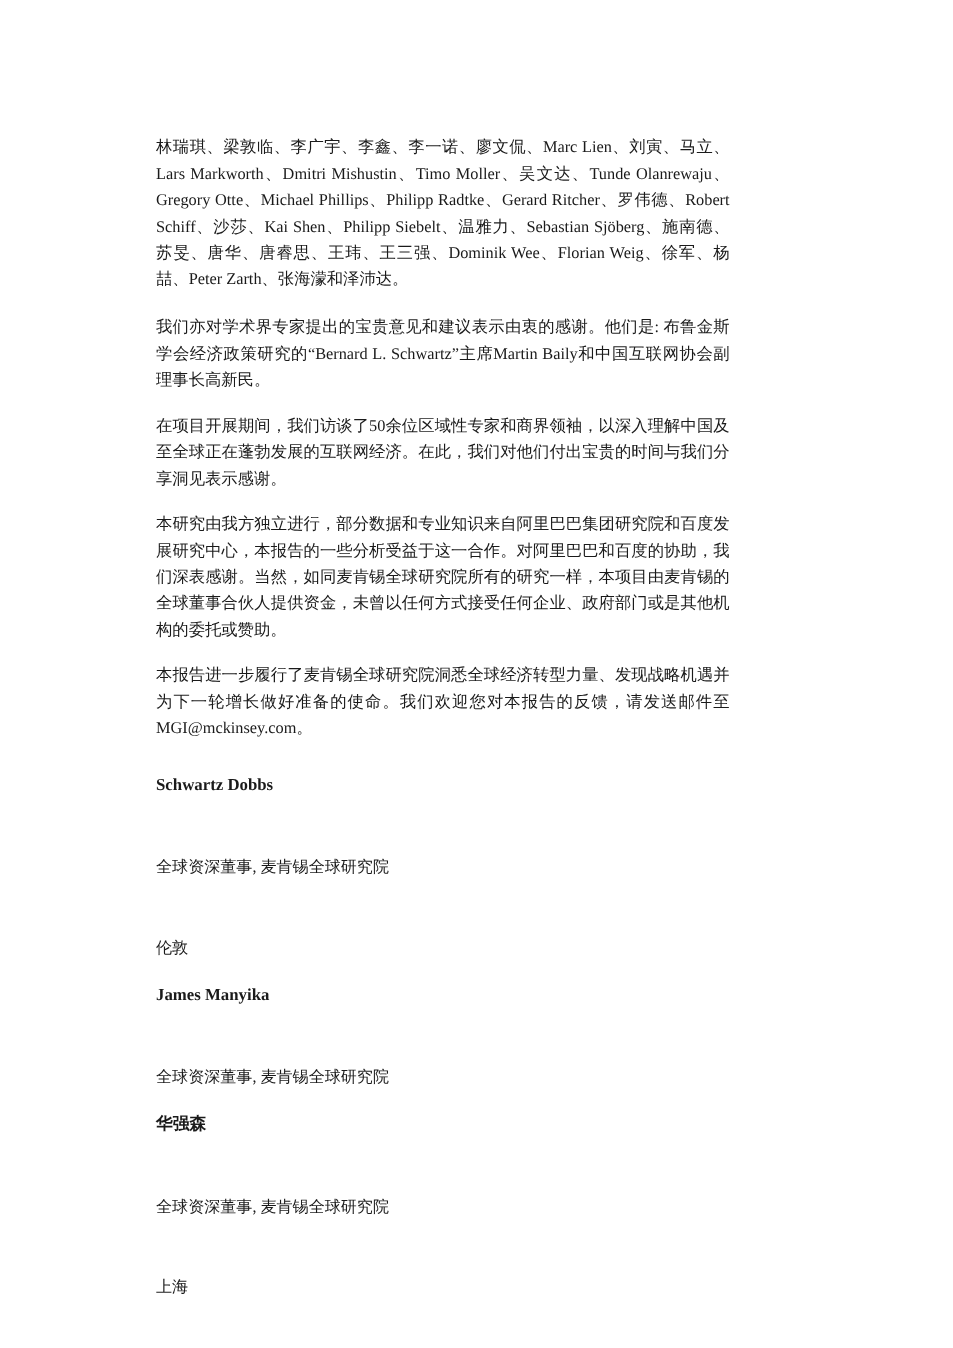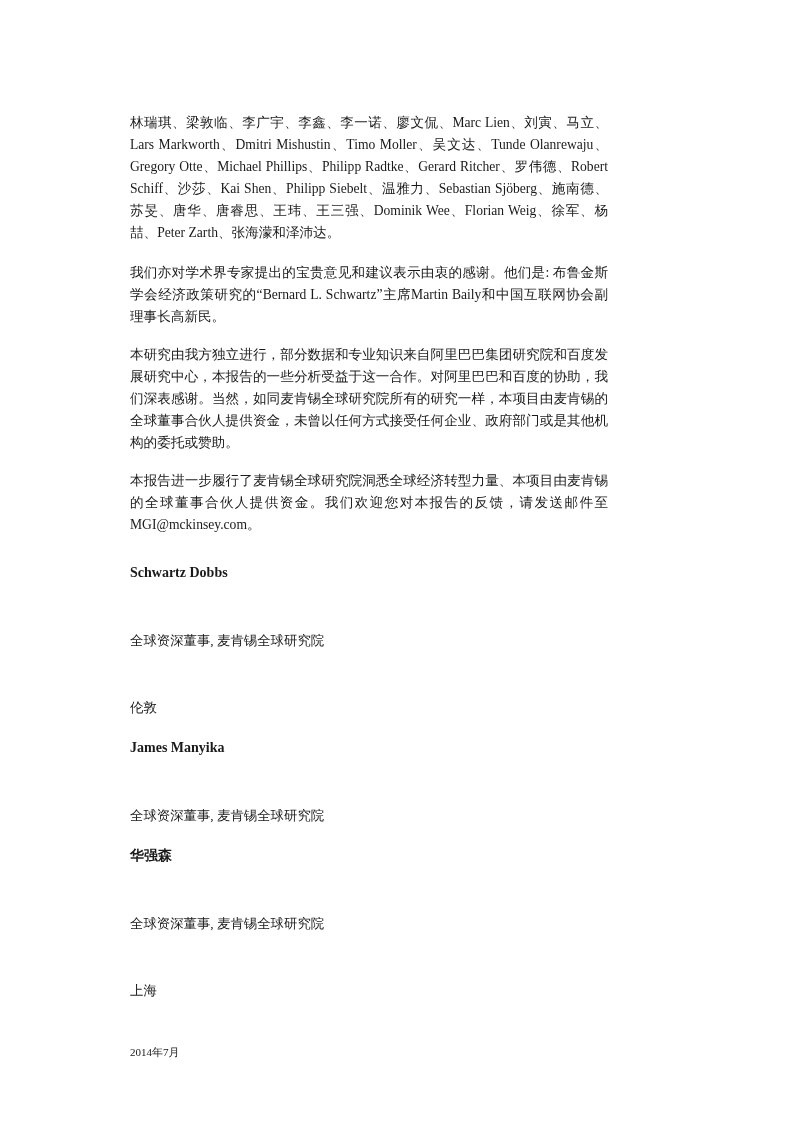--- a/index.html
+++ b/index.html
@@ -57,22 +57,23 @@
   }
 </style>
 </head>
 <body>
 
 <div class="page">
   <div class="content">
 
     <p class="para first">林瑞琪、梁敦临、李广宇、李鑫、李一诺、廖文侃、Marc  Lien、刘寅、马立、Lars  Markworth、Dmitri  Mishustin、Timo  Moller、吴文达、Tunde Olanrewaju、Gregory  Otte、Michael  Phillips、Philipp  Radtke、Gerard Ritcher、罗伟德、Robert Schiff、沙莎、Kai  Shen、Philipp Siebelt、温雅力、Sebastian  Sjöberg、施南德、苏旻、唐华、唐睿思、王玮、王三强、Dominik Wee、Florian Weig、徐军、杨喆、Peter Zarth、张海濛和泽沛达。</p>
     <p class="para">我们亦对学术界专家提出的宝贵意见和建议表示由衷的感谢。他们是: 布鲁金斯学会经济政策研究的“Bernard L. Schwartz”主席Martin Baily和中国互联网协会副理事长高新民。</p>
+    <p class="para">在项目开展期间，我们访谈了50余位区域性专家和商界领袖，以深入理解中国及至全球正在蓬勃发展的互联网经济。在此，我们对他们付出宝贵的时间与我们分享洞见表示感谢。</p>
     <p class="para">本研究由我方独立进行，部分数据和专业知识来自阿里巴巴集团研究院和百度发展研究中心，本报告的一些分析受益于这一合作。对阿里巴巴和百度的协助，我们深表感谢。当然，如同麦肯锡全球研究院所有的研究一样，本项目由麦肯锡的全球董事合伙人提供资金，未曾以任何方式接受任何企业、政府部门或是其他机构的委托或赞助。</p>
-    <p class="para">本报告进一步履行了麦肯锡全球研究院洞悉全球经济转型力量、本项目由麦肯锡的全球董事合伙人提供资金。我们欢迎您对本报告的反馈，请发送邮件至MGI@mckinsey.com。</p>
+    <p class="para">本报告进一步履行了麦肯锡全球研究院洞悉全球经济转型力量、发现战略机遇并为下一轮增长做好准备的使命。我们欢迎您对本报告的反馈，请发送邮件至MGI@mckinsey.com。</p>
 
     <div class="sig-block">
 
       <div class="sig-group">
         <div class="sig-name">Schwartz Dobbs</div>
         <div class="sig-line">全球资深董事, 麦肯锡全球研究院</div>
         <div class="sig-line">伦敦</div>
       </div>
 
       <div class="sig-group">

